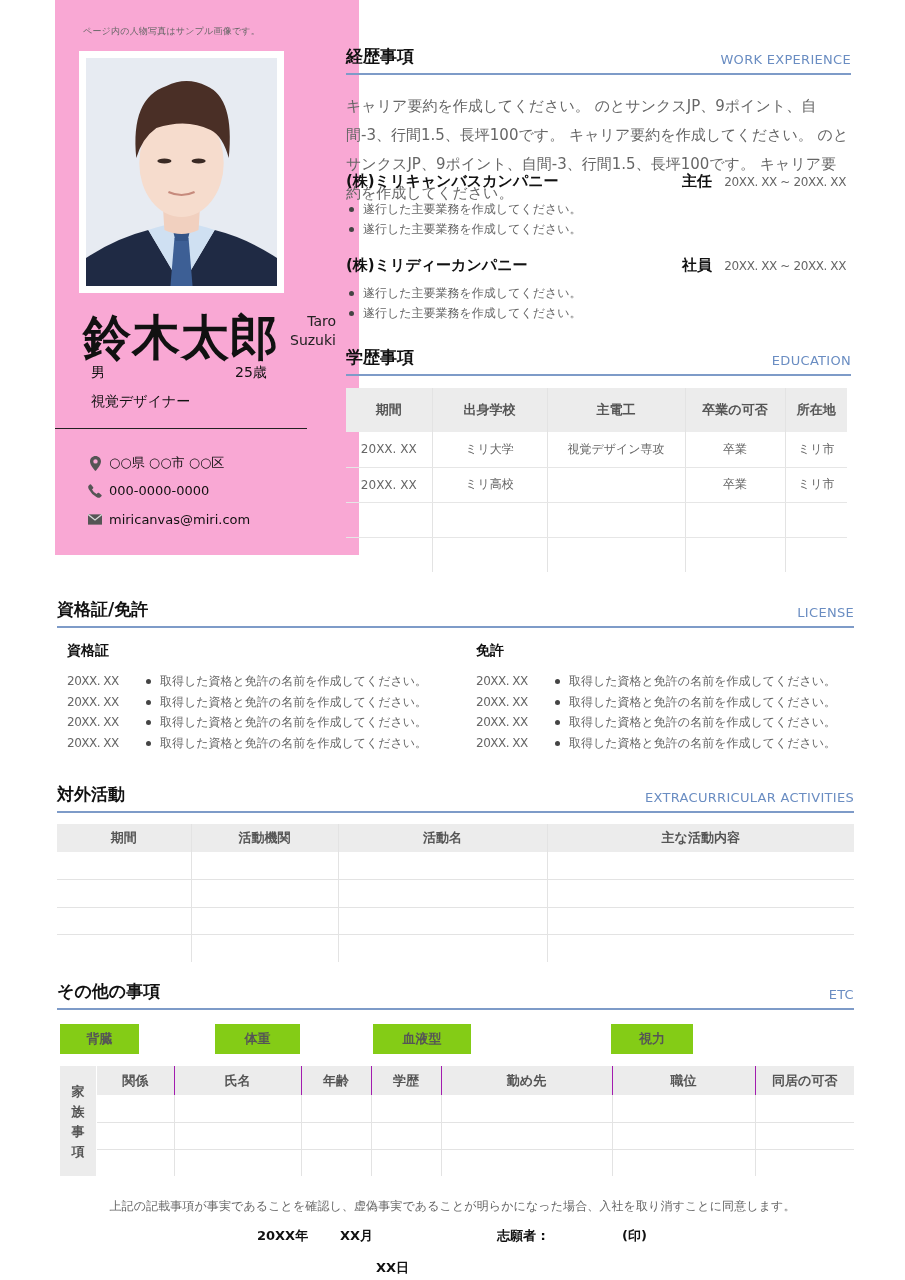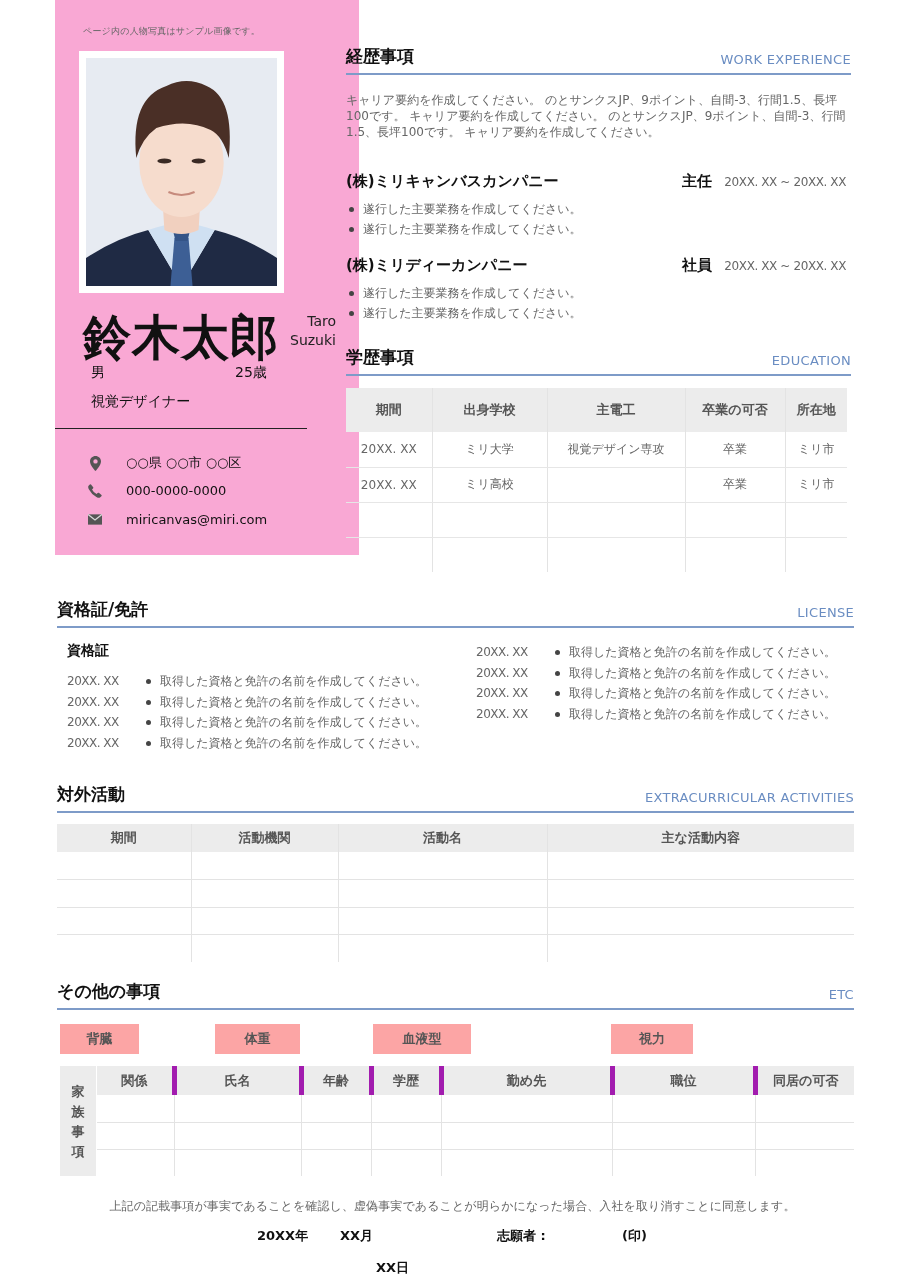--- a/index.html
+++ b/index.html
@@ -11,33 +11,33 @@
   .photo-note { position: absolute; left: 28px; top: 25px; font-size: 9px; color: #666; letter-spacing: 0.2px; }
   .photo-frame { position: absolute; left: 24px; top: 51px; width: 205px; height: 242px; background: #fff; padding: 7px; }
   .photo { width: 100%; height: 100%; background: #e6eaf1; position: relative; overflow: hidden; }
   .photo svg { width: 100%; height: 100%; display: block; }
   .name-jp { position: absolute; left: 28px; top: 306px; font-size: 48px; font-weight: bold; color: #111; letter-spacing: 1px; }
   .name-en { position: absolute; right: 23px; top: 312px; font-size: 14px; color: #222; text-align: right; line-height: 19px; }
   .gender { position: absolute; left: 36px; top: 364px; font-size: 14px; color: #111; }
   .age { position: absolute; left: 180px; top: 364px; font-size: 14px; color: #111; }
   .job { position: absolute; left: 36px; top: 393px; font-size: 14px; color: #111; }
   .panel-divider { position: absolute; left: 0; top: 428px; width: 252px; height: 1px; background: #222; }
-  .contact { position: absolute; left: 33px; display: flex; align-items: center; gap: 24px; font-size: 13px; color: #111; }
+  .contact { position: absolute; left: 33px; display: flex; align-items: center; gap: 7px; font-size: 13px; color: #111; }
   .contact .ic { width: 14px; height: 14px; display: inline-flex; align-items: center; justify-content: center; }
   .contact-addr { top: 454px; }
   .contact-phone { top: 483px; }
   .contact-mail { top: 512px; }
 
   
   .sec-head { position: absolute; border-bottom: 2px solid #7e9bc8; height: 32px; }
   .sec-title { position: absolute; left: 0; bottom: 5px; font-size: 17px; font-weight: bold; color: #111; }
   .sec-en { position: absolute; right: 0; bottom: 6px; font-size: 13px; color: #6a8dc2; letter-spacing: 0.3px; }
 
   
-  .work-summary { position: absolute; left: 346px; top: 92px; width: 505px; font-size: 12px; line-height: 16px; color: #666; }
+  .work-summary { position: absolute; left: 346px; top: 92px; width: 505px; font-size: 15px; line-height: 29px; color: #666; }
   .job-block { position: absolute; left: 346px; width: 505px; }
   .job-company { position: absolute; left: 0; top: 0; font-size: 15px; font-weight: bold; color: #111; }
   .job-role { position: absolute; left: 336px; top: 0; font-size: 15px; font-weight: bold; color: #111; }
   .job-period { position: absolute; right: 5px; top: 3px; font-size: 12px; color: #666; letter-spacing: -0.4px; }
   .job-bullets { position: absolute; left: 2px; top: 27px; list-style: none; }
   .job-bullets li { font-size: 12px; color: #666; line-height: 20px; position: relative; padding-left: 15px; }
   .job-bullets li::before { content: ""; position: absolute; left: 1px; top: 8px; width: 5px; height: 5px; border-radius: 50%; background: #444; }
 
   
   table { border-collapse: collapse; table-layout: fixed; position: absolute; }
@@ -58,25 +58,25 @@
   
   .lic-col { position: absolute; top: 642px; }
   .lic-sub { font-size: 14px; font-weight: bold; color: #111; margin-bottom: 11px; }
   .lic-row { display: flex; font-size: 12px; color: #666; line-height: 20.5px; }
   .lic-date { width: 78px; letter-spacing: -0.5px; }
   .lic-text { position: relative; padding-left: 15px; }
   .lic-text::before { content: ""; position: absolute; left: 1px; top: 8px; width: 5px; height: 5px; border-radius: 50%; background: #444; }
 
   
   .etc-row { position: absolute; left: 60px; top: 1024px; width: 795px; height: 30px; }
-  .etc-label { position: absolute; top: 0; height: 30px; background: #fca5a5; color: #555; font-weight: bold; font-size: 13px; display: flex; align-items: center; justify-content: center; }
+  .etc-label { position: absolute; top: 0; height: 30px; background: #84cc16; color: #555; font-weight: bold; font-size: 13px; display: flex; align-items: center; justify-content: center; }
   .etc-value { position: absolute; top: 18px; height: 30px; color: #777; font-size: 13px; display: flex; align-items: center; justify-content: center; margin-top: 30px; }
 
   .fam-side { position: absolute; left: 60px; top: 1066px; width: 36px; height: 110px; background: #ececec; color: #555; font-weight: bold; font-size: 13px; display: flex; flex-direction: column; align-items: center; justify-content: center; gap: 3px; line-height: 17px; }
-  .fam-table th { height: 29px; font-size: 13px; border-right: 5px solid #a21caf; }
+  .fam-table th { height: 29px; font-size: 13px; border-right: 1px solid #a21caf; }
   .fam-table td { height: 27px; border-right: 1px solid #e3e3e3; border-bottom: 1px solid #e3e3e3; }
   .fam-table th:last-child, .fam-table td:last-child { border-right: none; }
   .fam-table tr:last-child td { border-bottom: none; }
 
   .declaration { position: absolute; left: 0; top: 1198px; width: 905px; text-align: center; font-size: 12px; color: #666; letter-spacing: 0.1px; }
   .sign-row { position: absolute; top: 1227px; font-size: 13px; font-weight: bold; color: #111; }
 </style>
 </head>
 <body>
 
@@ -238,20 +238,21 @@
   <div class="lic-row">
       <span class="lic-date">20XX. XX</span>
       <span class="lic-text">取得した資格と免許の名前を作成してください。</span>
     </div>
   <div class="lic-row">
       <span class="lic-date">20XX. XX</span>
       <span class="lic-text">取得した資格と免許の名前を作成してください。</span>
     </div>
 </div>
 <div class="lic-col" style="left:476px;">
+  <div class="lic-sub">免許</div>
   <div class="lic-row">
       <span class="lic-date">20XX. XX</span>
       <span class="lic-text">取得した資格と免許の名前を作成してください。</span>
     </div>
   <div class="lic-row">
       <span class="lic-date">20XX. XX</span>
       <span class="lic-text">取得した資格と免許の名前を作成してください。</span>
     </div>
   <div class="lic-row">
       <span class="lic-date">20XX. XX</span>

